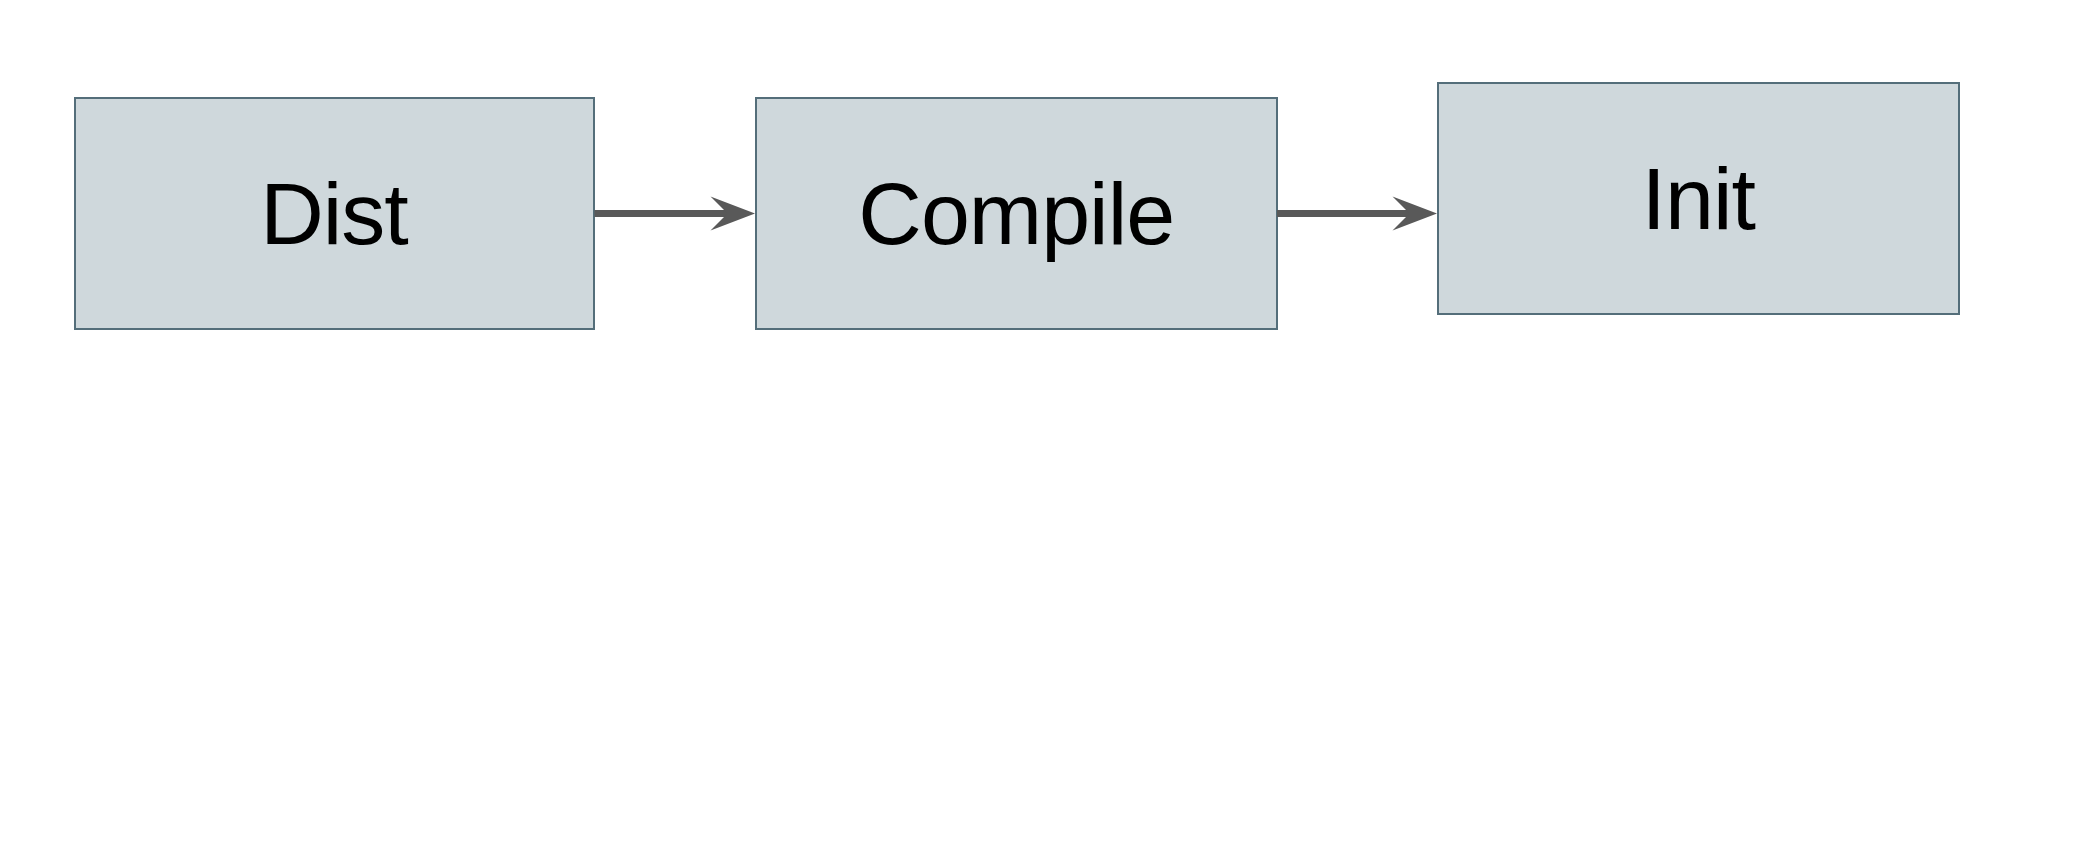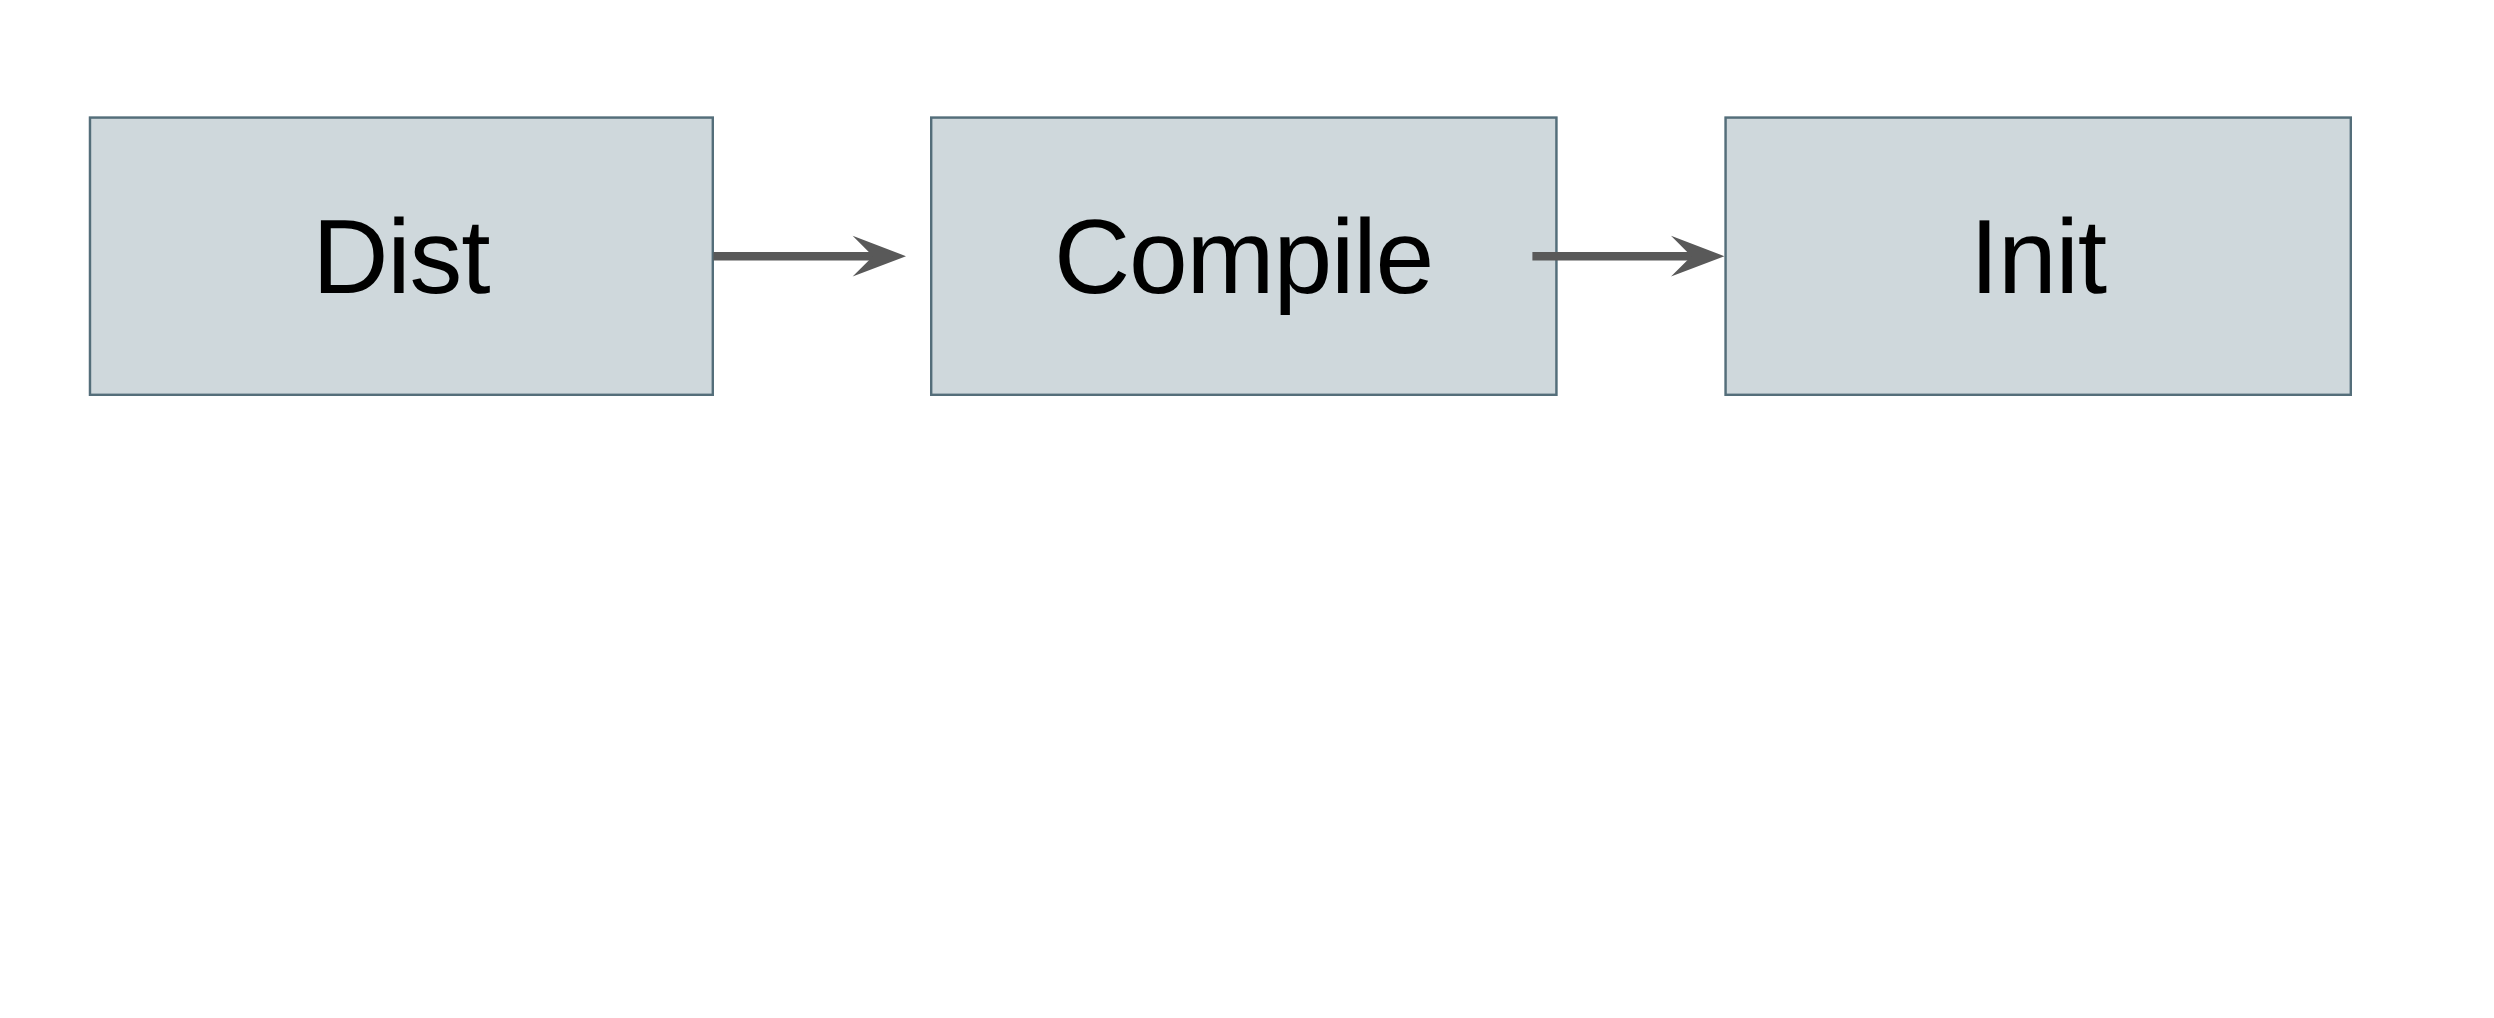--- a/index.html
+++ b/index.html
@@ -27,22 +27,22 @@
   }
   .node-label {
     font-size: 88px;
     letter-spacing: -1px;
     transform: translateY(1px);
     color: var(--text-color, #000000);
     line-height: 1;
     white-space: nowrap;
   }
   #node-dist    { left: 73.5px;  top: 97px;  width: 521px;   height: 232.5px; }
-  #node-compile { left: 755px;   top: 97px;  width: 522.5px; height: 232.5px; margin-left: 20px; }
-  #node-init    { left: 1437px;  top: 97px;  width: 522.5px; height: 232.5px; }
+  #node-compile { left: 755px;   top: 97px;  width: 522.5px; height: 232.5px; }
+  #node-init    { left: 1437px;  top: 82px;  width: 522.5px; height: 232.5px; }
   #node-clean   { left: 755px;   top: 512px; width: 522px;   height: 230.5px; }
   .edges {
     position: absolute;
     left: 0; top: 0;
     pointer-events: none;
   }
 </style>
 </head>
 <body>
 

